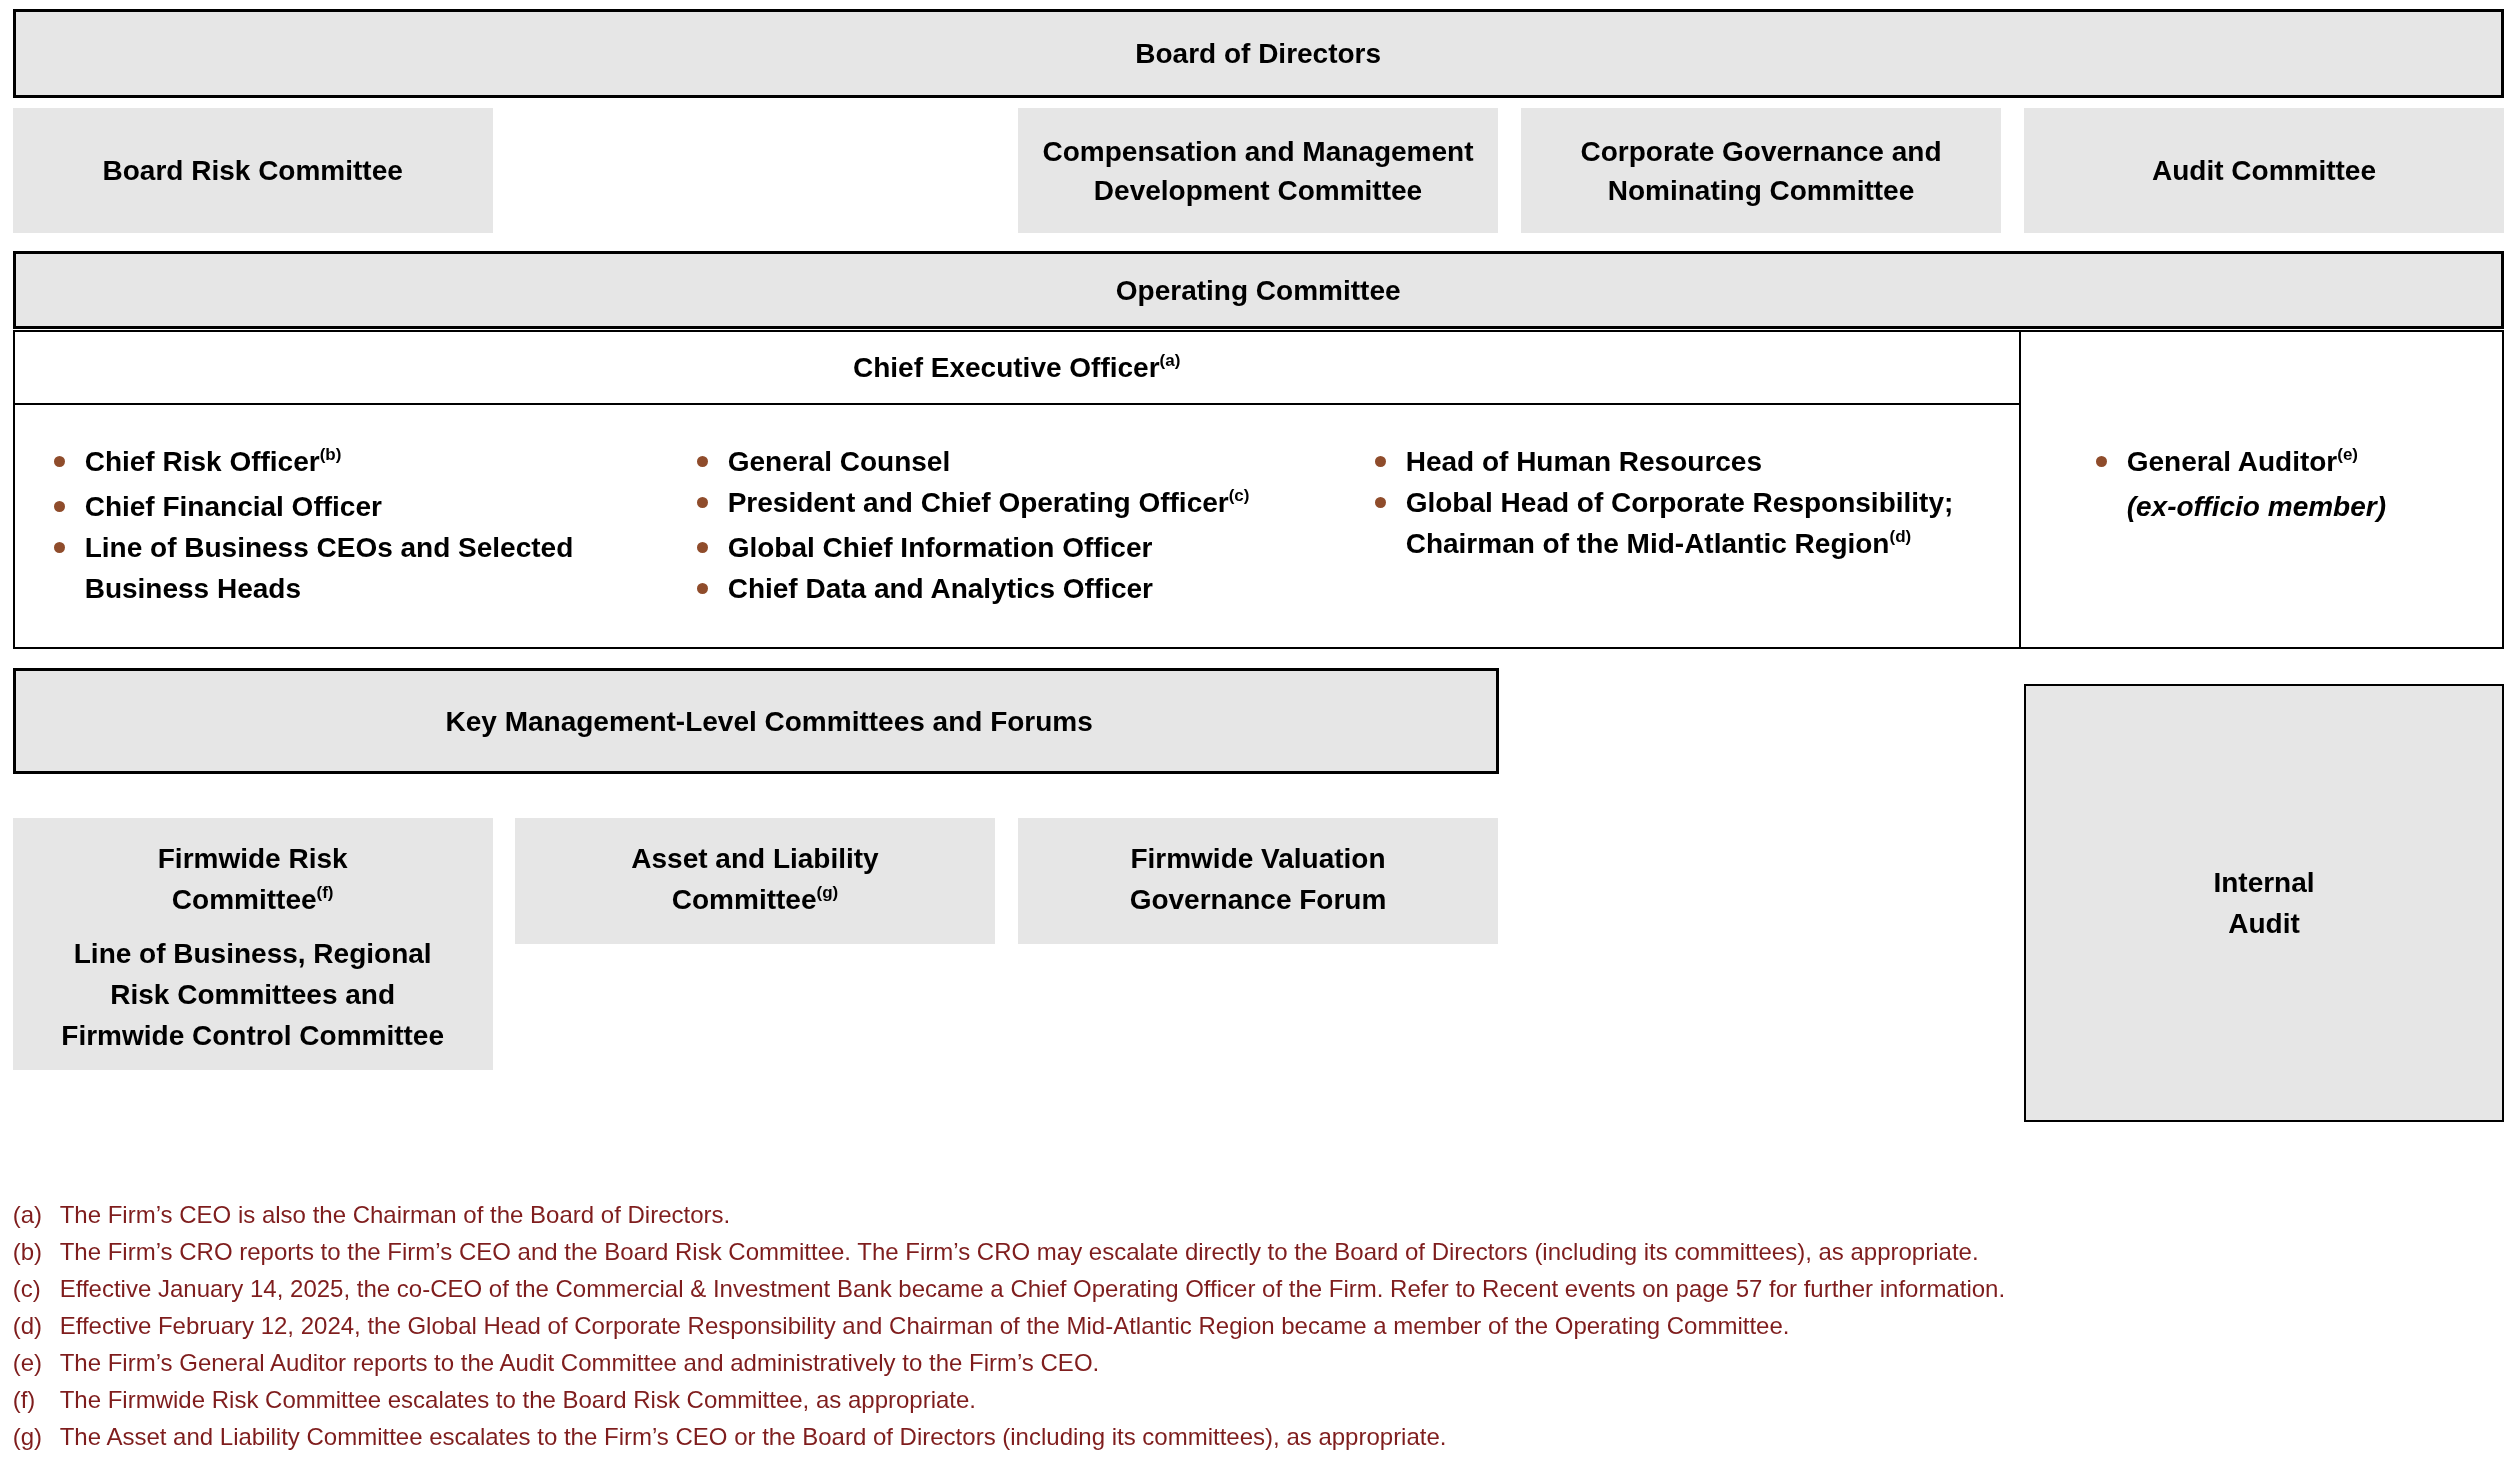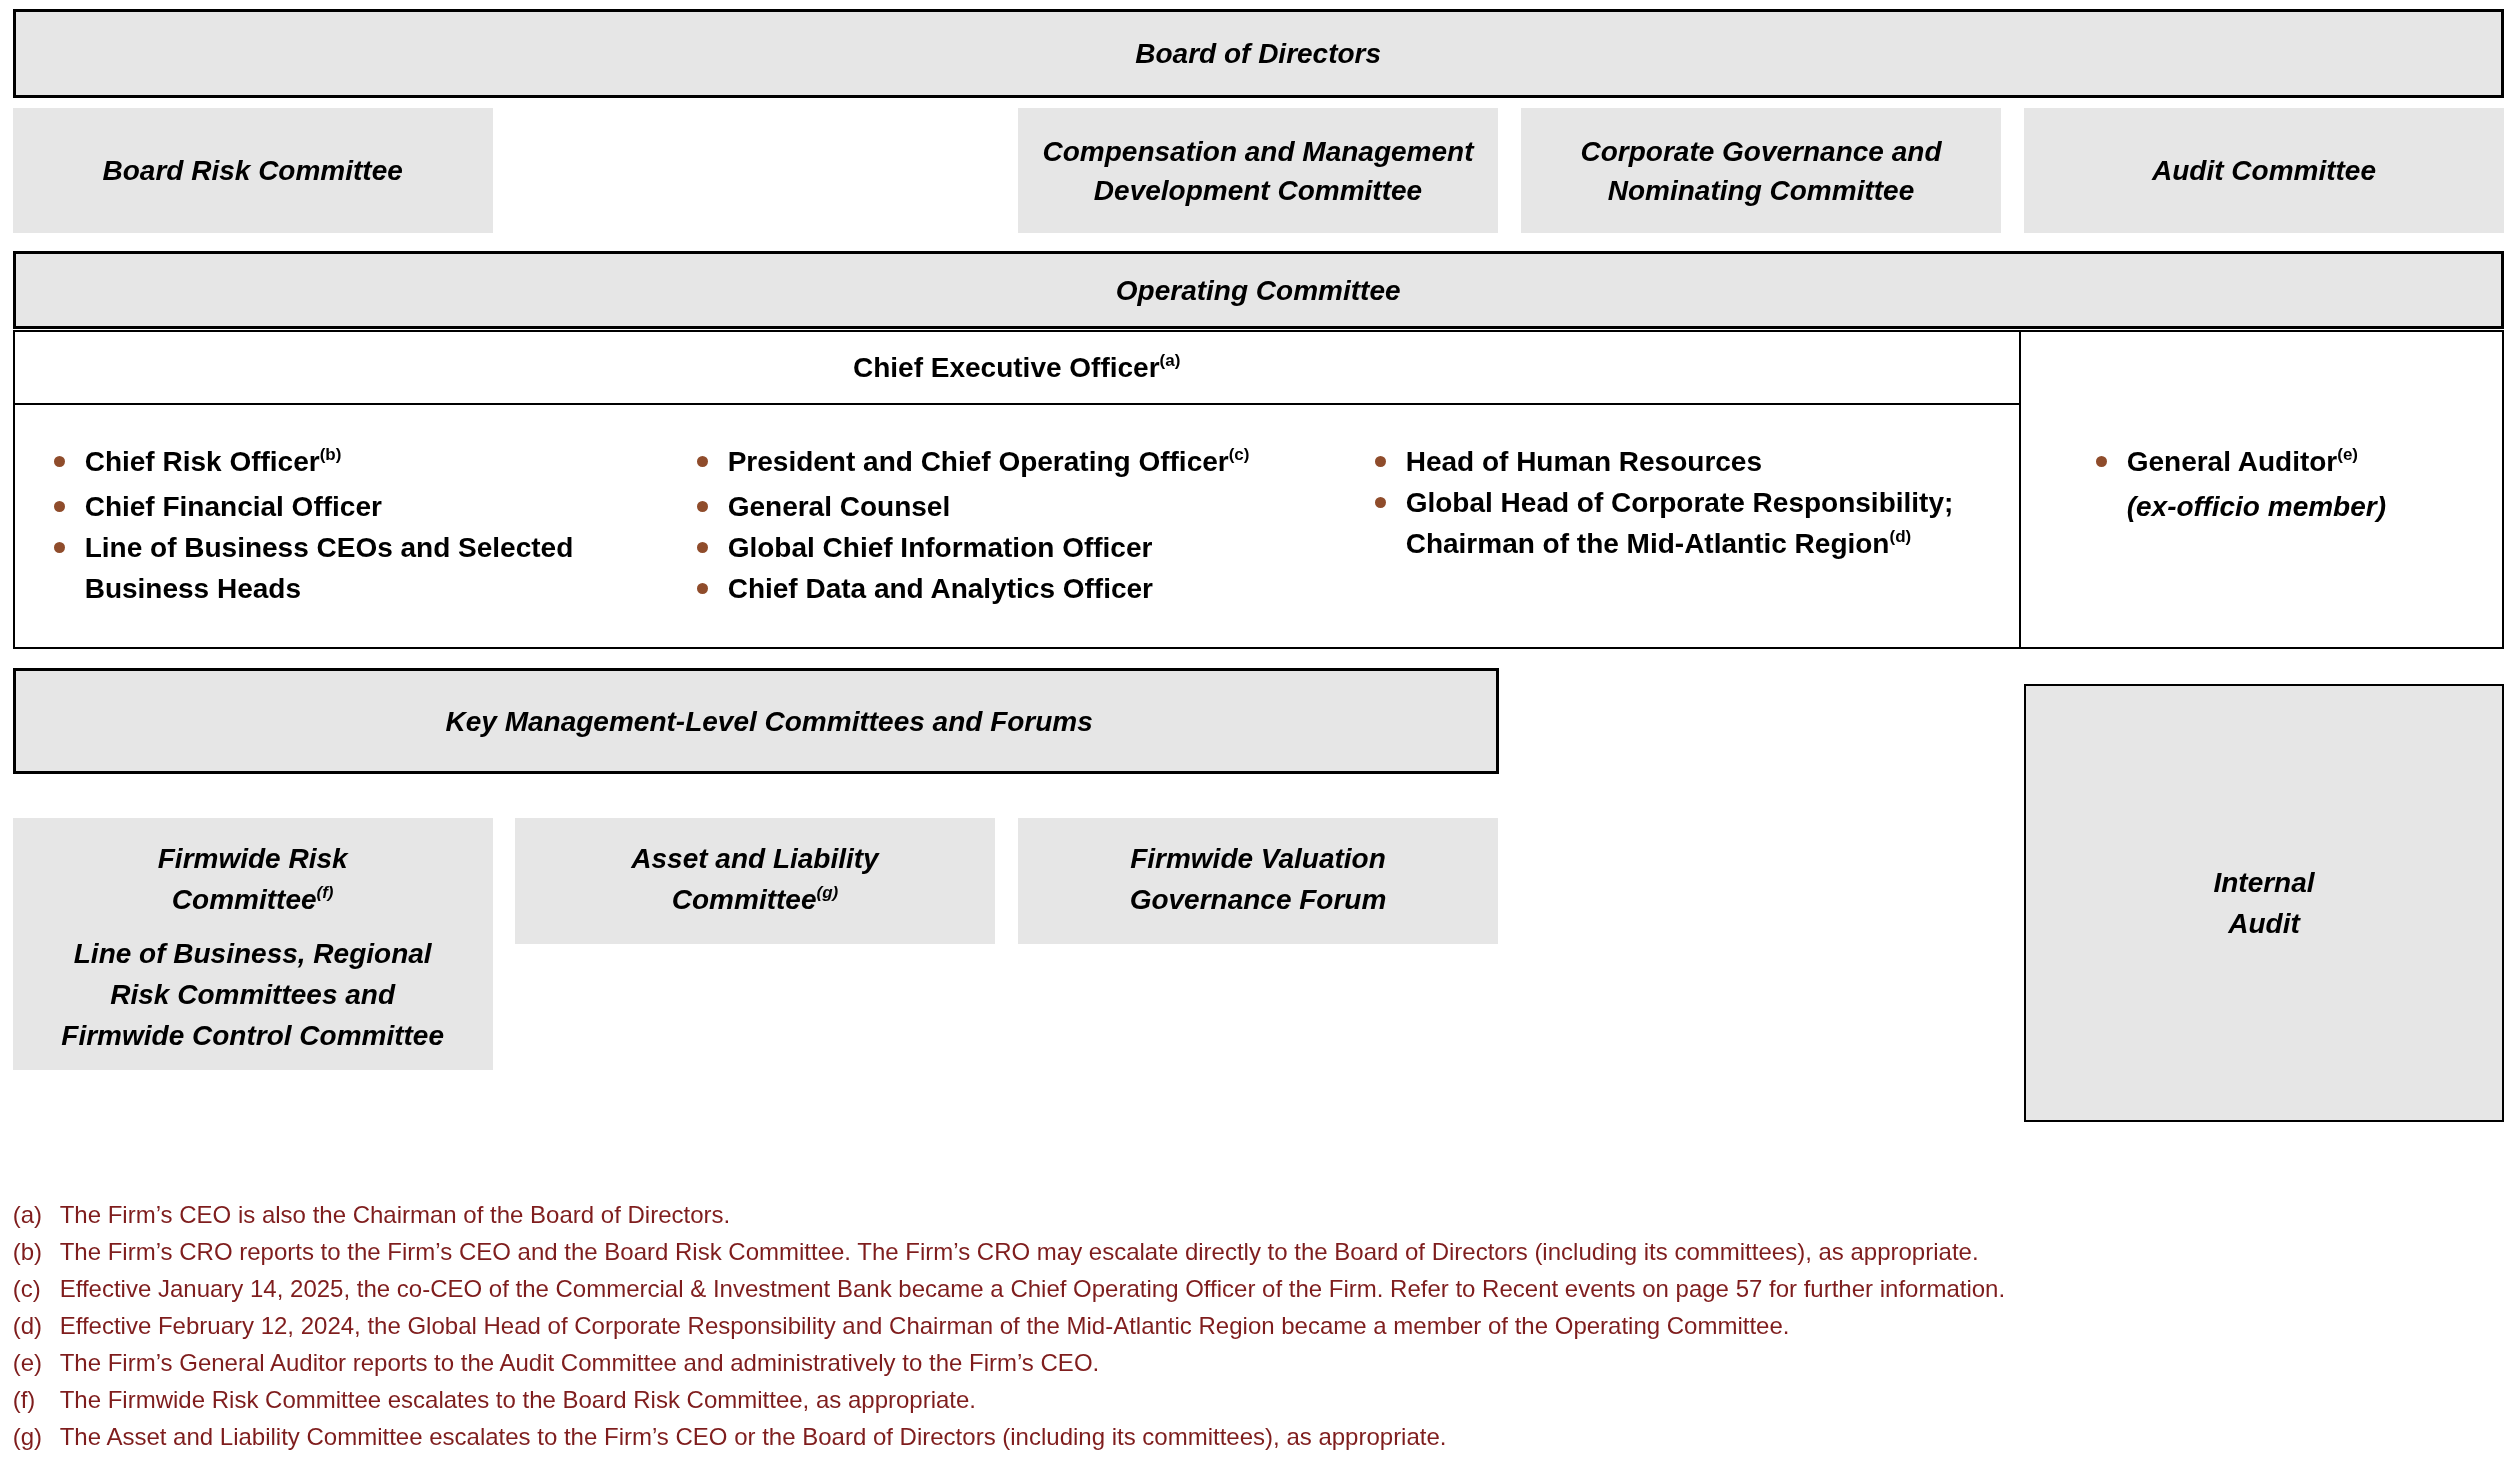--- a/index.html
+++ b/index.html
@@ -18,21 +18,20 @@
   }
 
   
   .graybox {
     background: #e6e6e6;
     box-sizing: border-box;
     display: flex;
     align-items: center;
     justify-content: center;
     text-align: center;
-    font-style: italic;
   }
   .thick { border: 3.8px solid #000000; }
   .thin  { border: 2.5px solid #000000; }
 
   .boxlabel {
     font-size: 28px;
     font-weight: 600;
     line-height: 39px;
     color: #000000;
   }
@@ -139,22 +138,22 @@
       </div>
 
       <ul class="member-col col-1">
         <li><span class="dot"></span><span>Chief Risk Officer</span><span class="ref">(b)</span></li>
         <li><span class="dot"></span><span>Chief Financial Officer</span></li>
         <li><span class="dot"></span><span>Line of Business CEOs and Selected</span></li>
         <li class="cont"><span>Business Heads</span></li>
       </ul>
 
       <ul class="member-col col-2">
+        <li><span class="dot"></span><span>General Counsel</span></li>
         <li><span class="dot"></span><span>President and Chief Operating Officer</span><span class="ref">(c)</span></li>
-        <li><span class="dot"></span><span>General Counsel</span></li>
         <li><span class="dot"></span><span>Global Chief Information Officer</span></li>
         <li><span class="dot"></span><span>Chief Data and Analytics Officer</span></li>
       </ul>
 
       <ul class="member-col col-3">
         <li><span class="dot"></span><span>Head of Human Resources</span></li>
         <li><span class="dot"></span><span>Global Head of Corporate Responsibility;</span></li>
         <li class="cont"><span>Chairman of the Mid-Atlantic Region</span><span class="ref">(d)</span></li>
       </ul>
     </div>

